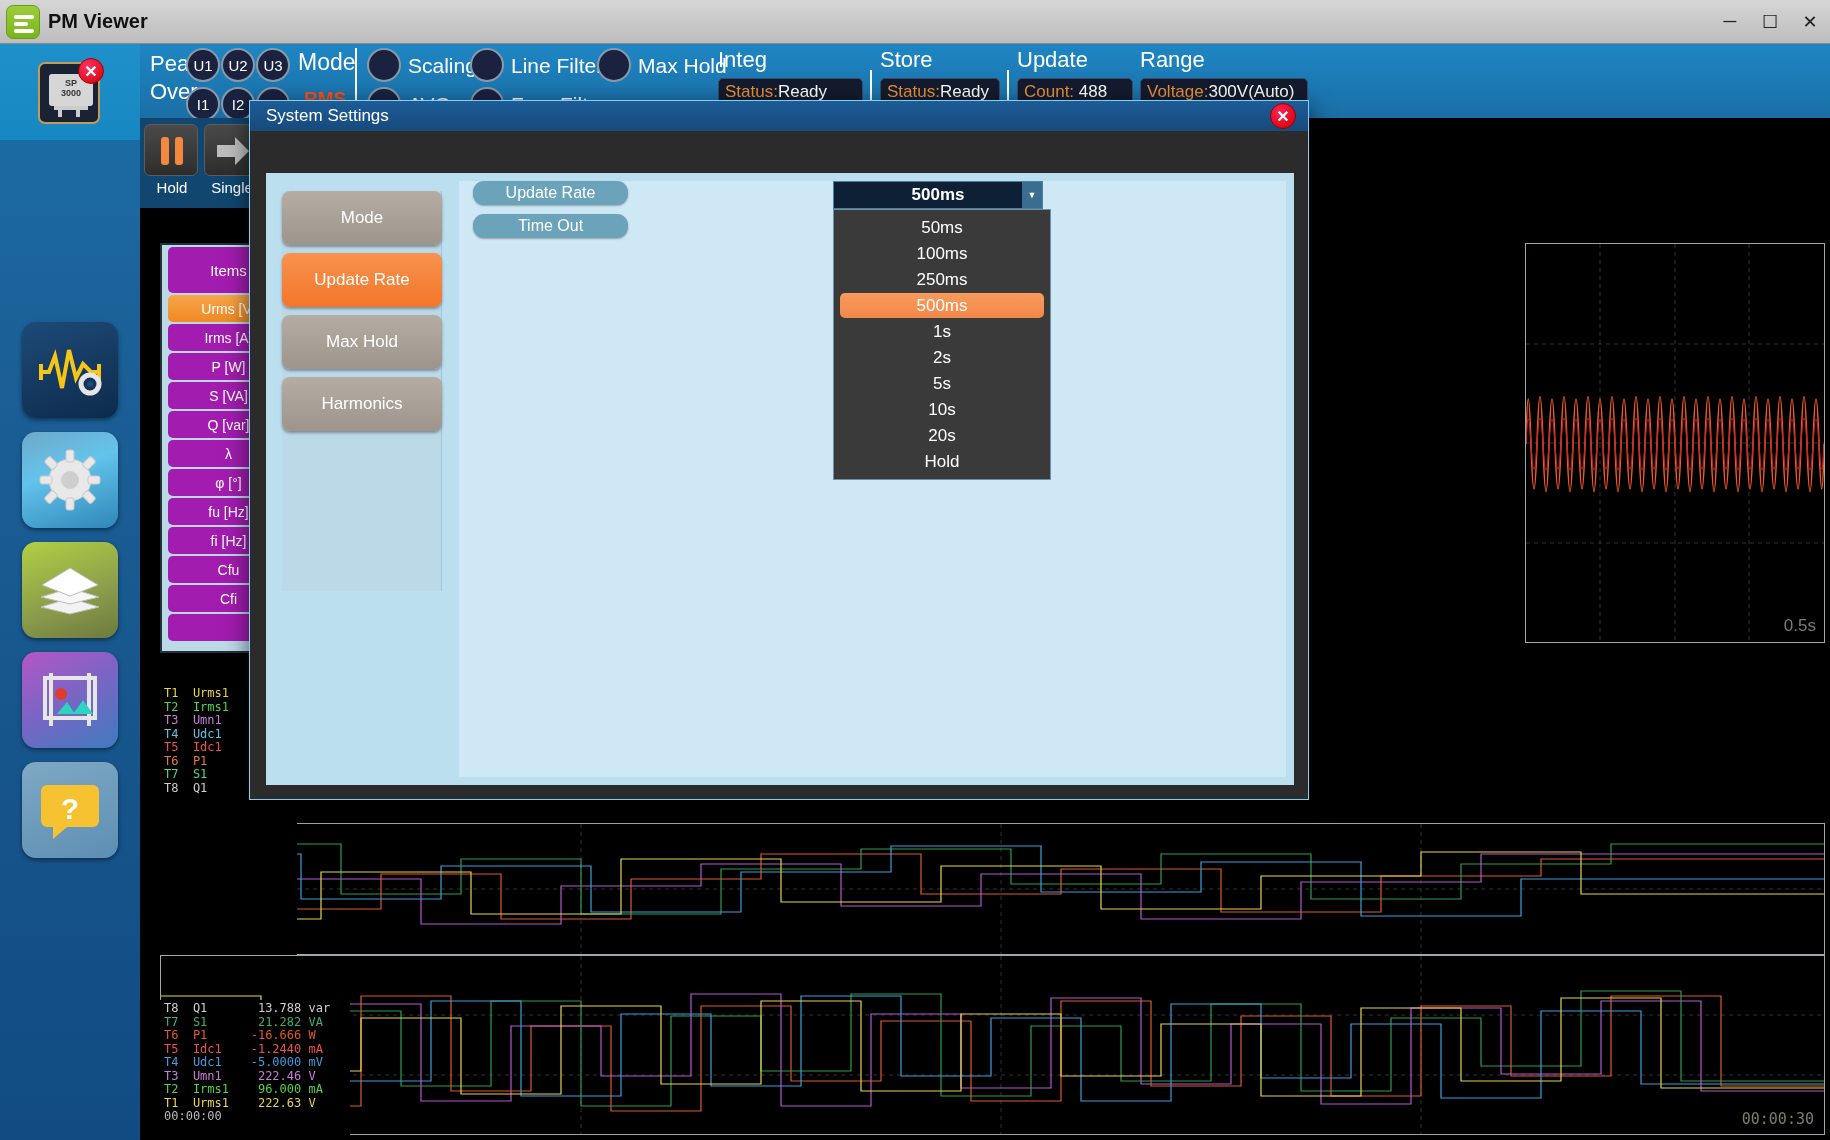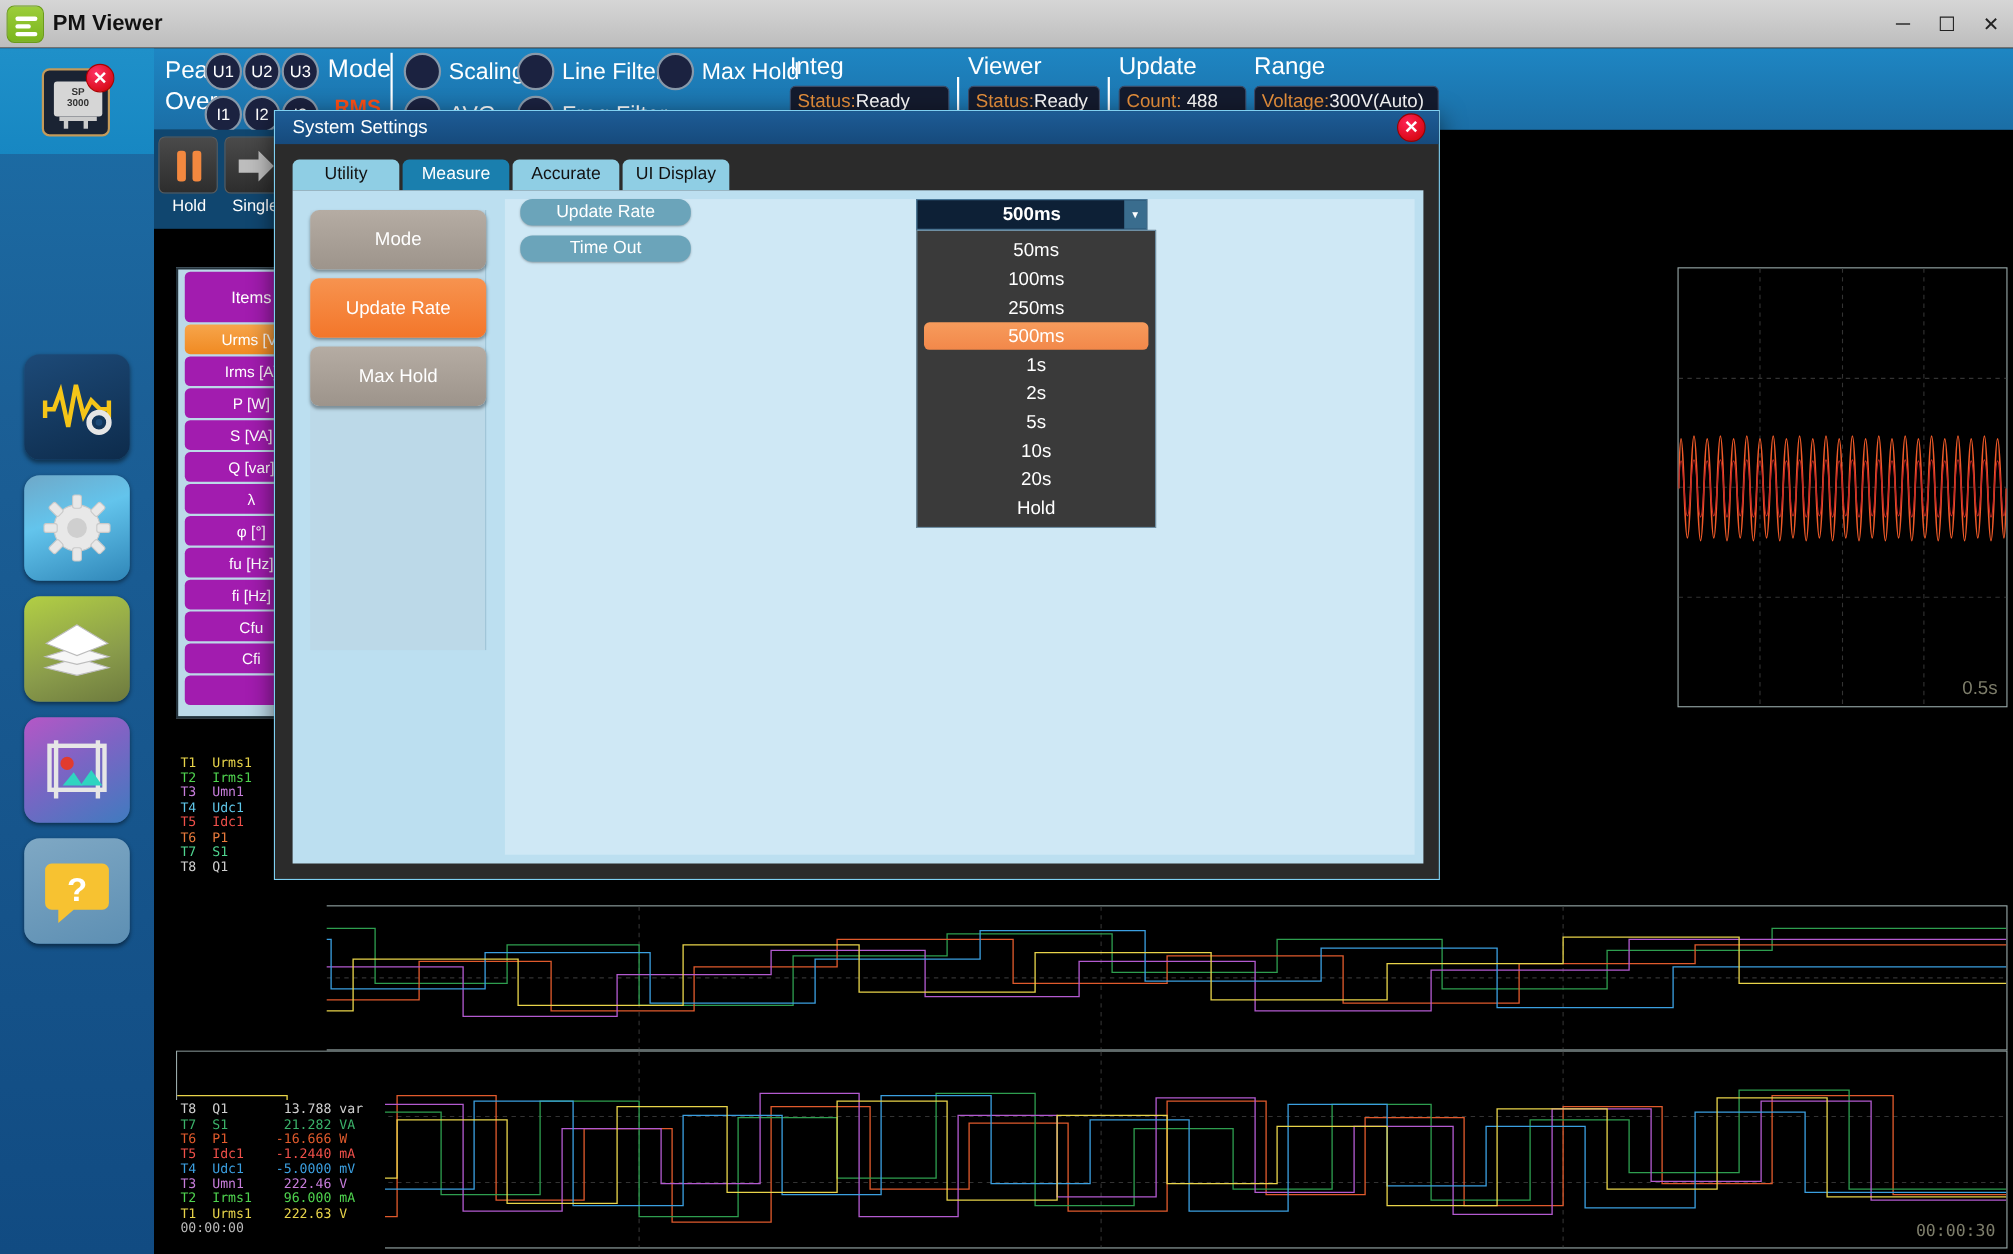--- a/index.html
+++ b/index.html
@@ -294,21 +294,21 @@
   <div class="radio" style="left:330px;top:43px;"></div>
   <div class="hlabel" style="left:371px;top:49px;">Freq Filter</div>
 
   <div class="grp-title" style="left:578px;top:3px;">Integ</div>
   <div class="readout" style="left:578px;top:34px;width:145px;height:46px;">
     <div><span class="k">Status:</span><span>Ready</span></div>
     <div><span class="k">Time:</span> <span>10000:00:00</span></div>
   </div>
   <div class="vsep" style="left:730px;top:26px;height:48px;"></div>
 
-  <div class="grp-title" style="left:740px;top:3px;">Viewer</div>
+  <div class="grp-title" style="left:740px;top:3px;">Store</div>
   <div class="readout" style="left:740px;top:34px;width:120px;height:46px;">
     <div><span class="k">Status:</span><span>Ready</span></div>
     <div><span class="k">Count:</span><span></span></div>
   </div>
   <div class="vsep" style="left:867px;top:26px;height:48px;"></div>
 
   <div class="grp-title" style="left:877px;top:3px;">Update</div>
   <div class="readout" style="left:877px;top:34px;width:116px;height:46px;">
     <div><span class="k">Count:</span> <span>488</span></div>
     <div><span class="k">Rate:</span> <span>0s</span></div>
@@ -431,32 +431,27 @@
       <div class="item-btn"></div>
     </div>
 </div>
 
 <div id="dialog">
   <div id="dlg-title">
     <span>System Settings</span>
     <div id="dlg-close">✕</div>
   </div>
 
-  <div id="tabs">
-    <div class="tab">Utility</div>
-    <div class="tab active">Measure</div>
-    <div class="tab">Accurate</div>
-    <div class="tab">UI Display</div>
-  </div>
 
   <div id="dlg-body">
     <div id="menu-col">
       <div class="mbtn">Mode</div>
       <div class="mbtn sel">Update Rate</div>
       <div class="mbtn">Max Hold</div>
+      <div class="mbtn">Harmonics</div>
     </div>
 
     <div id="pane">
       <div class="pbtn" style="left:14px;top:0px;">Update Rate</div>
       <div class="pbtn" style="left:14px;top:33px;">Time Out</div>
 
       <div id="combo">
         <span>500ms</span>
         <div id="combo-arrow">▼</div>
       </div>

